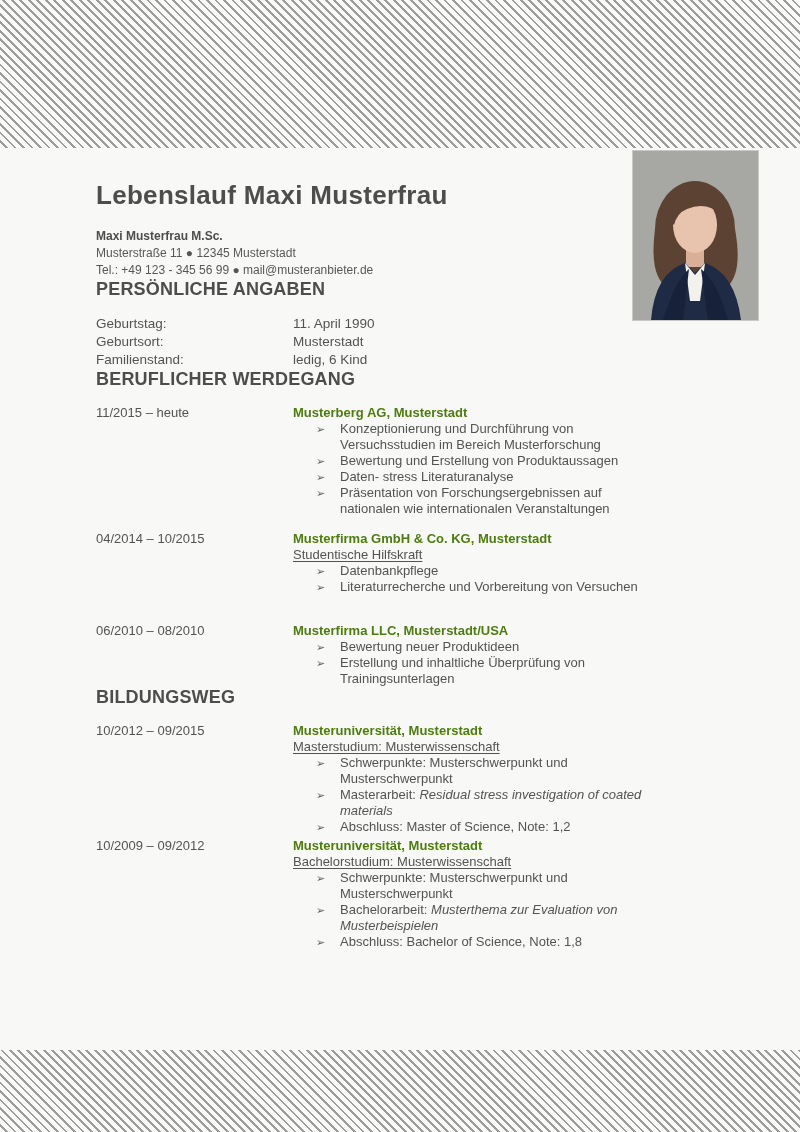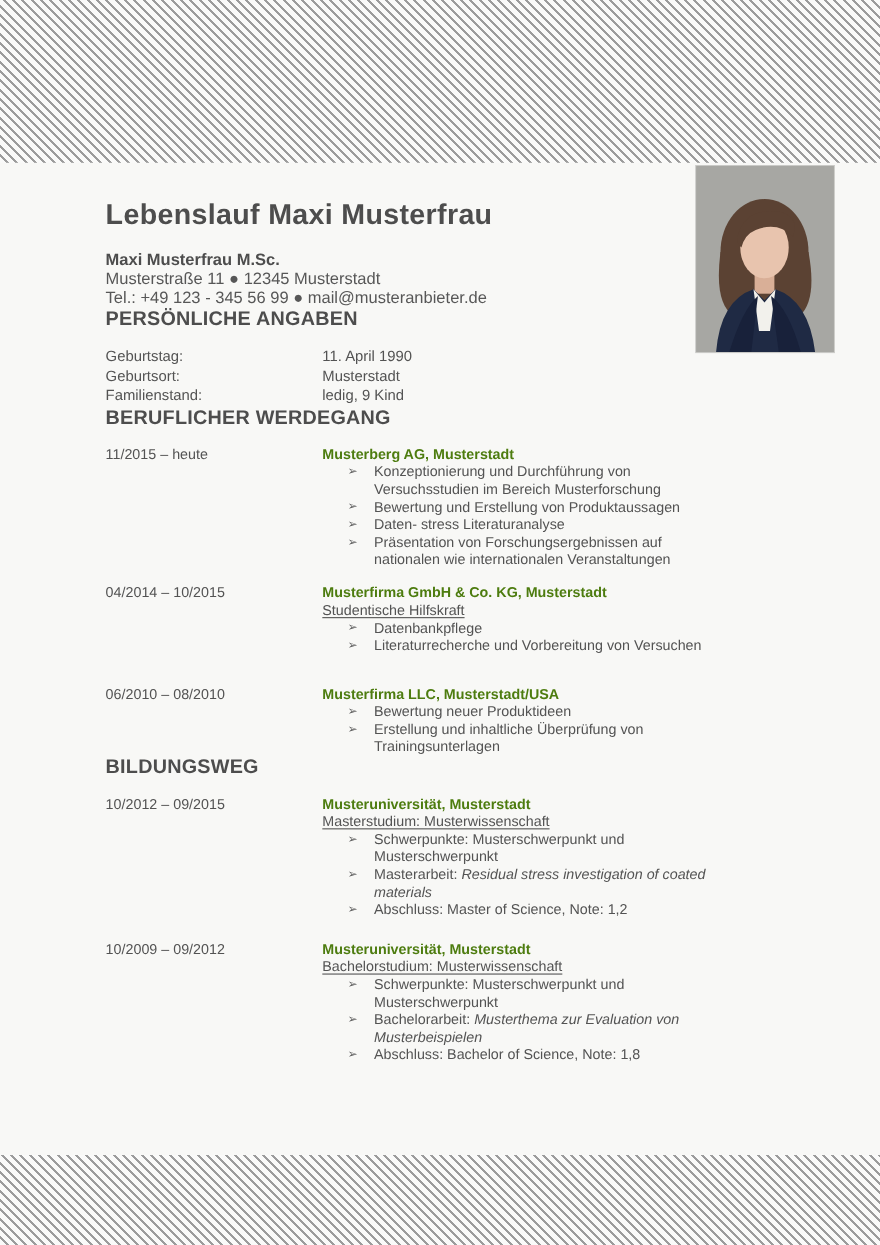--- a/index.html
+++ b/index.html
@@ -32,21 +32,21 @@
   .content {
     position: absolute; top: 148px; left: 0;
     width: 732px; padding: 0 90px 0 96px;
   }
 
   h1.title {
     font-size: 26px; line-height: 28px; font-weight: bold;
     color: #4d4d4d; letter-spacing: 0.3px;
     margin: 33px 0 0 0;
   }
-  .contact { margin-top: 19px; font-size: 15px; line-height: 17px; color: #575757; }
+  .contact { margin-top: 19px; font-size: 12px; line-height: 17px; color: #575757; }
   .contact .name { font-weight: bold; color: #4d4d4d; }
 
   h2.sec {
     font-size: 18px; line-height: 21px; font-weight: bold;
     color: #4d4d4d; letter-spacing: 0.2px; margin: 0;
   }
   .sec-personal { margin-top: 39px; }
   .sec-career   { margin-top: 22px; }
   .sec-education{ margin-top: 15px; }
 
@@ -61,21 +61,21 @@
   .company { font-weight: bold; color: #4d7c0f; }
   .role { text-decoration: underline; text-underline-offset: 2px; }
   ul.bullets { list-style: none; margin: 0; padding: 0; }
   ul.bullets li { display: flex; padding-left: 23px; }
   .arrow { flex: none; width: 24px; font-size: 11px; color: #5d5d5d; }
   .btext em { font-style: italic; }
 
   .m-e1 { margin-bottom: 14px; }
   .m-e2 { margin-bottom: 28px; }
   .m-e3 { margin-bottom: 0; }
-  .m-ed1 { margin-bottom: 20px; }
+  .m-ed1 { margin-bottom: 3px; }
 </style>
 </head>
 <body>
 
 <div>
 
   <div class="hatch hatch-top"></div>
 
   <div class="photo">
     <svg viewBox="0 0 125 169">
@@ -107,21 +107,21 @@
       <div class="prow">
         <span class="lbl">Geburtstag:</span>
         <span class="val">11. April 1990</span>
       </div>
       <div class="prow">
         <span class="lbl">Geburtsort:</span>
         <span class="val">Musterstadt</span>
       </div>
       <div class="prow">
         <span class="lbl">Familienstand:</span>
-        <span class="val">ledig, 9 Kind</span>
+        <span class="val">ledig, 6 Kind</span>
       </div>
     </div>
 
     <h2 class="sec sec-career">BERUFLICHER WERDEGANG</h2>
     <div class="entries">
 
       <div class="entry m-e1">
         <div class="period">11/2015 – heute</div>
         <div class="details">
           <div class="company">Musterberg AG, Musterstadt</div>

